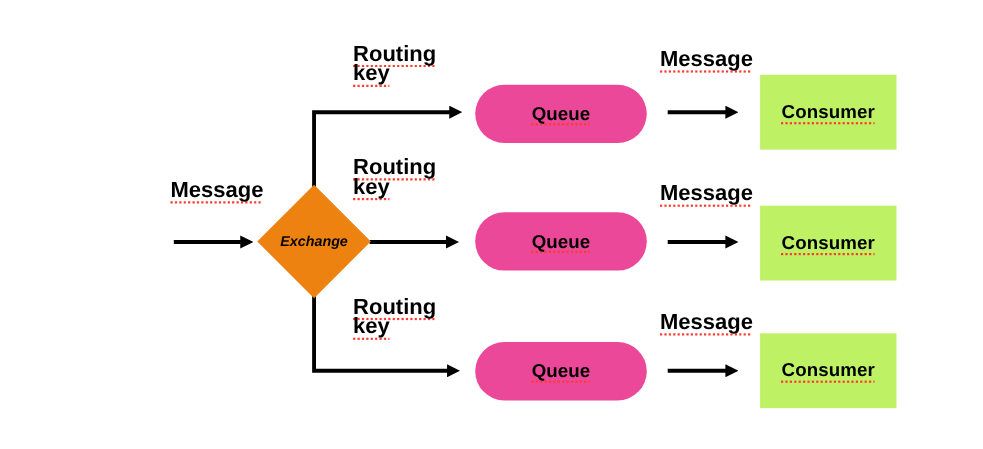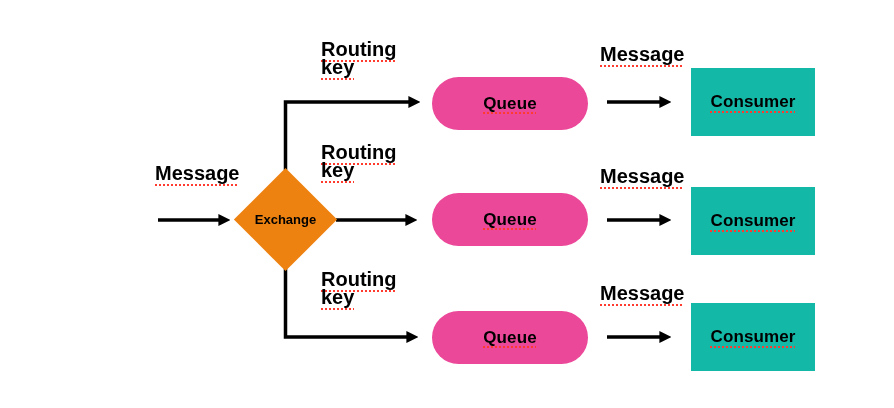--- a/index.html
+++ b/index.html
@@ -46,21 +46,21 @@
     border-radius: 26.5px;
     background: #ec4899;
   }
   .queue-1 { top: 77px; }
   .queue-2 { top: 193px; }
   .queue-3 { top: 311px; }
   .consumer {
     left: 691px;
     width: 124px;
     height: 68px;
-    background: #14b8a6;
+    background: #bef264;
   }
   .consumer-1 { top: 68px; }
   .consumer-2 { top: 187px; }
   .consumer-3 { top: 303px; }
   .exchange-wrap {
     position: absolute;
     left: 234px;
     top: 168px;
     width: 103px;
     height: 103px;
@@ -74,20 +74,21 @@
     inset: 15px;
     background: #EE8211;
     transform: rotate(45deg);
   }
   .exchange-label {
     position: relative;
     z-index: 3;
     font-size: 13px;
     font-weight: 700;
     color: #000000;
+    font-style: italic;
   }
   .edge-label {
     position: absolute;
     z-index: 2;
     color: #000000;
     font-size: 20px;
     font-weight: 700;
     line-height: 18px;
     text-align: left;
   }

